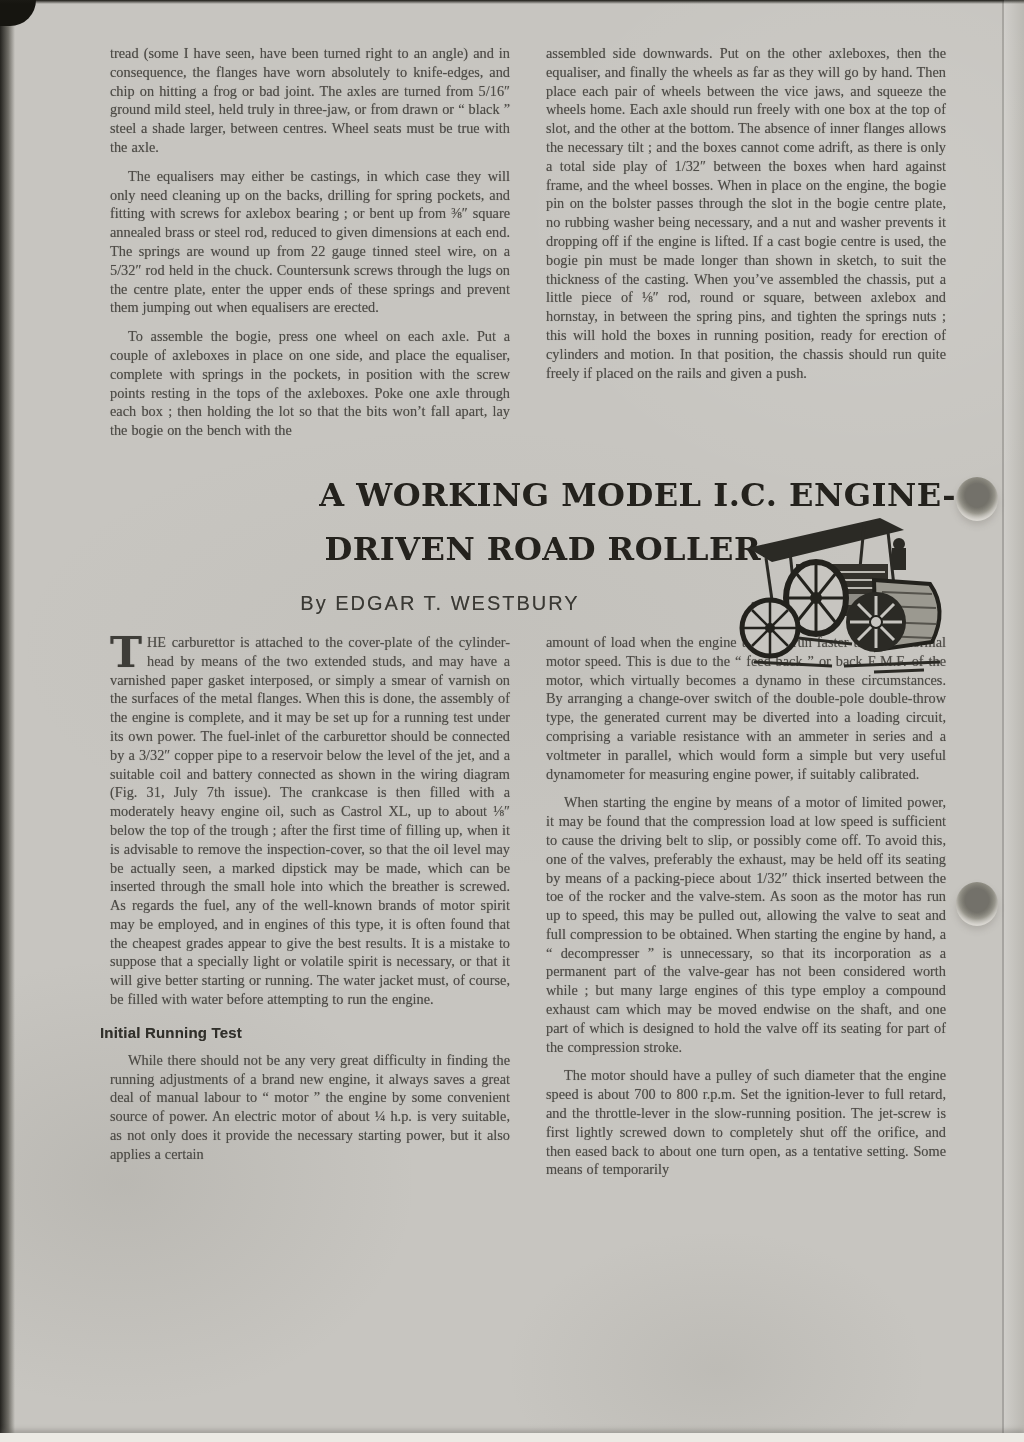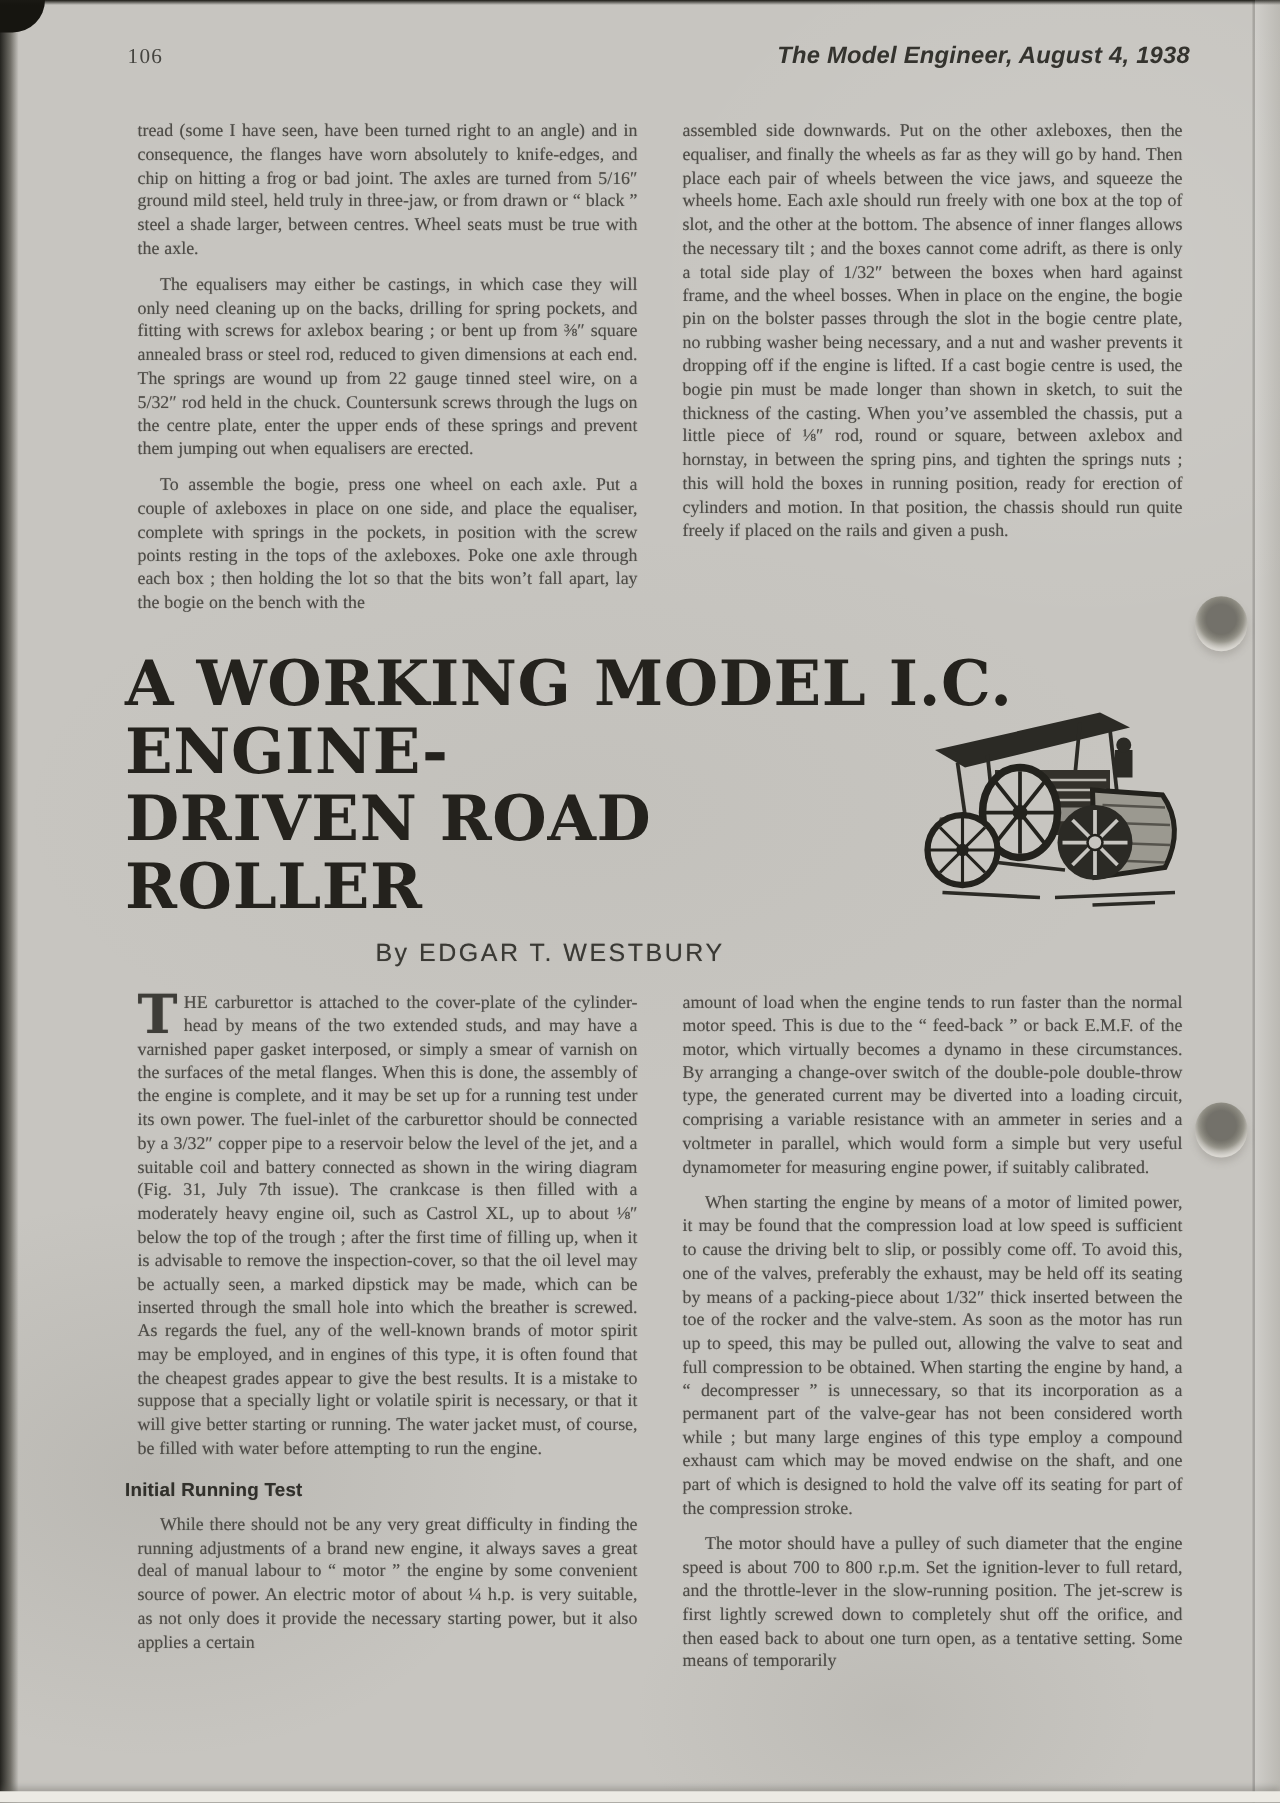--- a/index.html
+++ b/index.html
@@ -35,21 +35,21 @@
     font-size:19px;color:#34332e;letter-spacing:0.2px;}
 
   .cols{display:flex;gap:16px;}
   .col{width:420px;}
   p.body{font-size:14.3px;line-height:18.8px;text-align:justify;margin:10px;color:#4e4c47;
     text-shadow:0 0 0.7px rgba(78,76,71,0.55);word-spacing:0.4px;}
   p.ind{text-indent:18px;}
 
   .hgroup{position:relative;margin-top:18px;}
   h1{margin:0;font-family:"DejaVu Serif","Liberation Serif",serif;font-weight:bold;color:#24221d;
-    text-align:left;font-size:50px;line-height:54px;letter-spacing:0.5px;}
+    text-align:right;font-size:32px;line-height:54px;letter-spacing:0.5px;}
   .hl2{display:block;margin-right:195px;}
   .byline{width:650px;margin:16px 0 0 15px;text-align:center;
     font-family:"Liberation Sans","DejaVu Sans",sans-serif;font-size:20px;letter-spacing:2px;color:#3a3934;
     text-shadow:0 0 0.6px rgba(58,57,52,0.5);}
   .continued{width:650px;margin:18px 0 14px 15px;text-align:center;font-style:italic;font-weight:bold;
     font-size:15px;color:#403f3a;}
   svg.roller{position:absolute;right:-6px;top:42px;}
 
   .bodycols{margin-top:8px;}
   .dc{float:left;font-family:"DejaVu Serif",serif;font-weight:bold;font-size:43px;line-height:34px;
@@ -66,24 +66,20 @@
   <div class="corner-tl"></div>
   <div class="top-edge"></div>
   <div class="right-edge"></div>
   <div class="crease"></div>
   <div class="hole h1"></div>
   <div class="hole h2"></div>
   <div class="bottom-edge"></div>
 
   <div class="content">
 
-    <div class="pagehead">
-      <span class="pagenum">106</span>
-      <span class="journal">The Model Engineer, August 4, 1938</span>
-    </div>
 
     <div class="cols">
       <div class="col">
         <p class="body">tread (some I have seen, have been turned right to an angle) and in consequence, the flanges have worn absolutely to knife-edges, and chip on hitting a frog or bad joint.  The axles are turned from 5/16″ ground mild steel, held truly in three-jaw, or from drawn or “ black ” steel a shade larger, between centres.  Wheel seats must be true with the axle.</p>
         <p class="body ind">The equalisers may either be castings, in which case they will only need cleaning up on the backs, drilling for spring pockets, and fitting with screws for axlebox bearing ; or bent up from ⅜″ square annealed brass or steel rod, reduced to given dimensions at each end. The springs are wound up from 22 gauge tinned steel wire, on a 5/32″ rod held in the chuck.  Countersunk screws through the lugs on the centre plate, enter the upper ends of these springs and prevent them jumping out when equalisers are erected.</p>
         <p class="body ind">To assemble the bogie, press one wheel on each axle.  Put a couple of axleboxes in place on one side, and place the equaliser, complete with springs in the pockets, in position with the screw points resting in the tops of the axleboxes.  Poke one axle through each box ; then holding the lot so that the bits won’t fall apart, lay the bogie on the bench with the</p>
       </div>
       <div class="col">
         <p class="body">assembled side downwards.  Put on the other axleboxes, then the equaliser, and finally the wheels as far as they will go by hand.  Then place each pair of wheels between the vice jaws, and squeeze the wheels home.  Each axle should run freely with one box at the top of slot, and the other at the bottom.  The absence of inner flanges allows the necessary tilt ; and the boxes cannot come adrift, as there is only a total side play of 1/32″ between the boxes when hard against frame, and the wheel bosses.  When in place on the engine, the bogie pin on the bolster passes through the slot in the bogie centre plate, no rubbing washer being necessary, and a nut and washer prevents it dropping off if the engine is lifted.  If a cast bogie centre is used, the bogie pin must be made longer than shown in sketch, to suit the thickness of the casting.  When you’ve assembled the chassis, put a little piece of ⅛″ rod, round or square, between axlebox and hornstay, in between the spring pins, and tighten the springs nuts ; this will hold the boxes in running position, ready for erection of cylinders and motion.  In that position, the chassis should run quite freely if placed on the rails and given a push.</p>
       </div>

